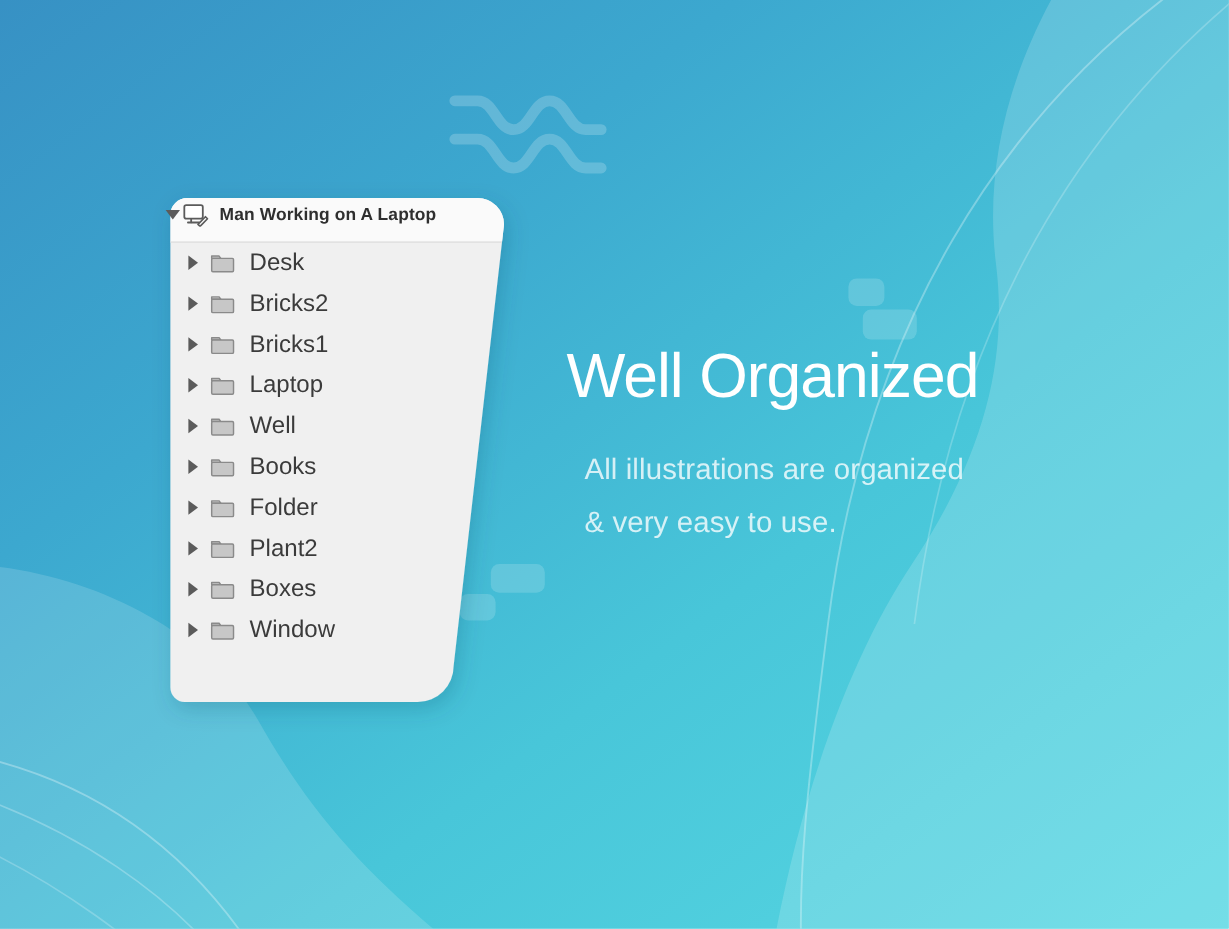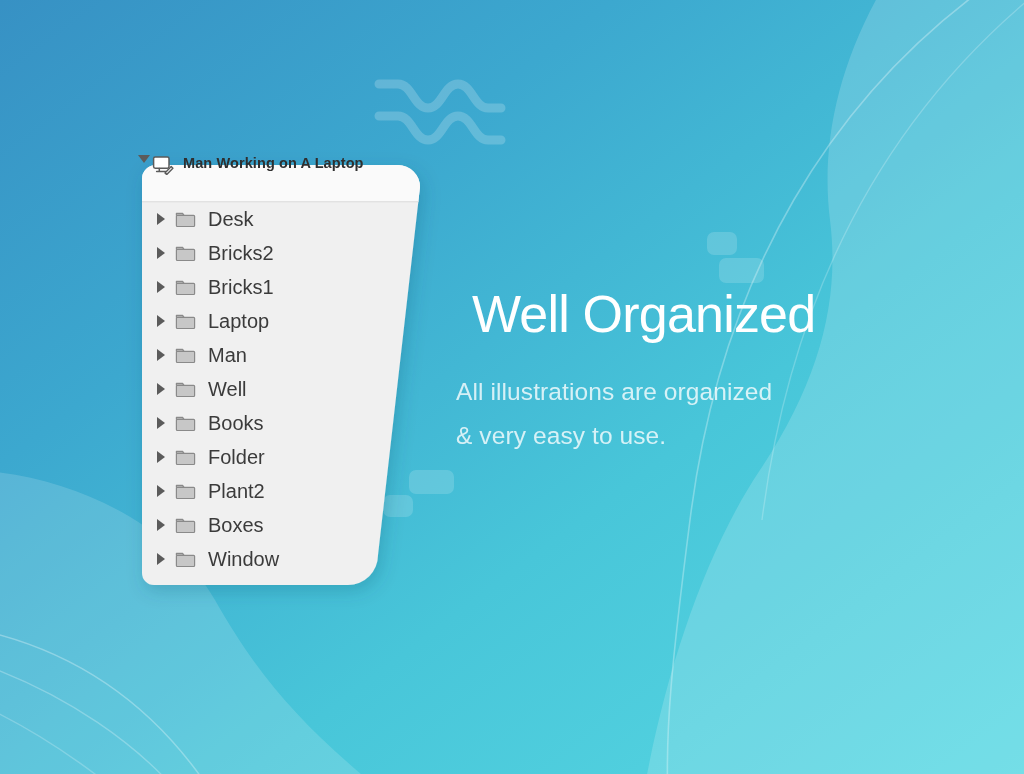--- a/index.html
+++ b/index.html
@@ -53,20 +53,21 @@
     width: 292px;
     height: 460px;
   }
   .panel-header {
     position: absolute;
     left: 0;
     top: 0;
     width: 292px;
     height: 47px;
     display: flex;
+    align-items: center;
     padding-left: 10px;
     box-sizing: border-box;
   }
   .panel-header-title {
     font-size: 14.5px;
     font-weight: bold;
     color: #2f2f2f;
     letter-spacing: 0.1px;
     margin-left: 9px;
     white-space: nowrap;
@@ -120,21 +121,21 @@
     top: 288px;
     font-size: 52px;
     font-weight: normal;
     color: #ffffff;
     letter-spacing: -0.8px;
     line-height: 1.0;
     white-space: nowrap;
   }
   #subline {
     position: absolute;
-    left: 456px;
+    left: 487px;
     top: 370px;
     font-size: 24.5px;
     color: rgba(255,255,255,0.78);
     line-height: 1.78;
     letter-spacing: 0.1px;
     white-space: nowrap;
   }
 </style>
 </head>
 <body>
@@ -264,28 +265,20 @@
               <rect x="1.4" y="4.3" width="18.2" height="11.2" rx="1" fill="#c7c7c7" stroke="#8a8a8a" stroke-width="1.2"></rect>
             </svg>
             <span class="row-label">Laptop</span>
           </div>
           <div class="row">
             <span class="tri tri-right"></span>
             <svg class="row-folder-icon" width="21" height="17" viewBox="0 0 21 17">
               <path d="M1.4 4.3 L1.4 2.4 L7.6 2.4 L9.0 4.3 Z" fill="#c7c7c7" stroke="#8a8a8a" stroke-width="1.2" stroke-linejoin="round"></path>
               <rect x="1.4" y="4.3" width="18.2" height="11.2" rx="1" fill="#c7c7c7" stroke="#8a8a8a" stroke-width="1.2"></rect>
             </svg>
-            <span class="row-label">Man</span>
-          </div>
-          <div class="row">
-            <span class="tri tri-right"></span>
-            <svg class="row-folder-icon" width="21" height="17" viewBox="0 0 21 17">
-              <path d="M1.4 4.3 L1.4 2.4 L7.6 2.4 L9.0 4.3 Z" fill="#c7c7c7" stroke="#8a8a8a" stroke-width="1.2" stroke-linejoin="round"></path>
-              <rect x="1.4" y="4.3" width="18.2" height="11.2" rx="1" fill="#c7c7c7" stroke="#8a8a8a" stroke-width="1.2"></rect>
-            </svg>
             <span class="row-label">Well</span>
           </div>
           <div class="row">
             <span class="tri tri-right"></span>
             <svg class="row-folder-icon" width="21" height="17" viewBox="0 0 21 17">
               <path d="M1.4 4.3 L1.4 2.4 L7.6 2.4 L9.0 4.3 Z" fill="#c7c7c7" stroke="#8a8a8a" stroke-width="1.2" stroke-linejoin="round"></path>
               <rect x="1.4" y="4.3" width="18.2" height="11.2" rx="1" fill="#c7c7c7" stroke="#8a8a8a" stroke-width="1.2"></rect>
             </svg>
             <span class="row-label">Books</span>
           </div>

